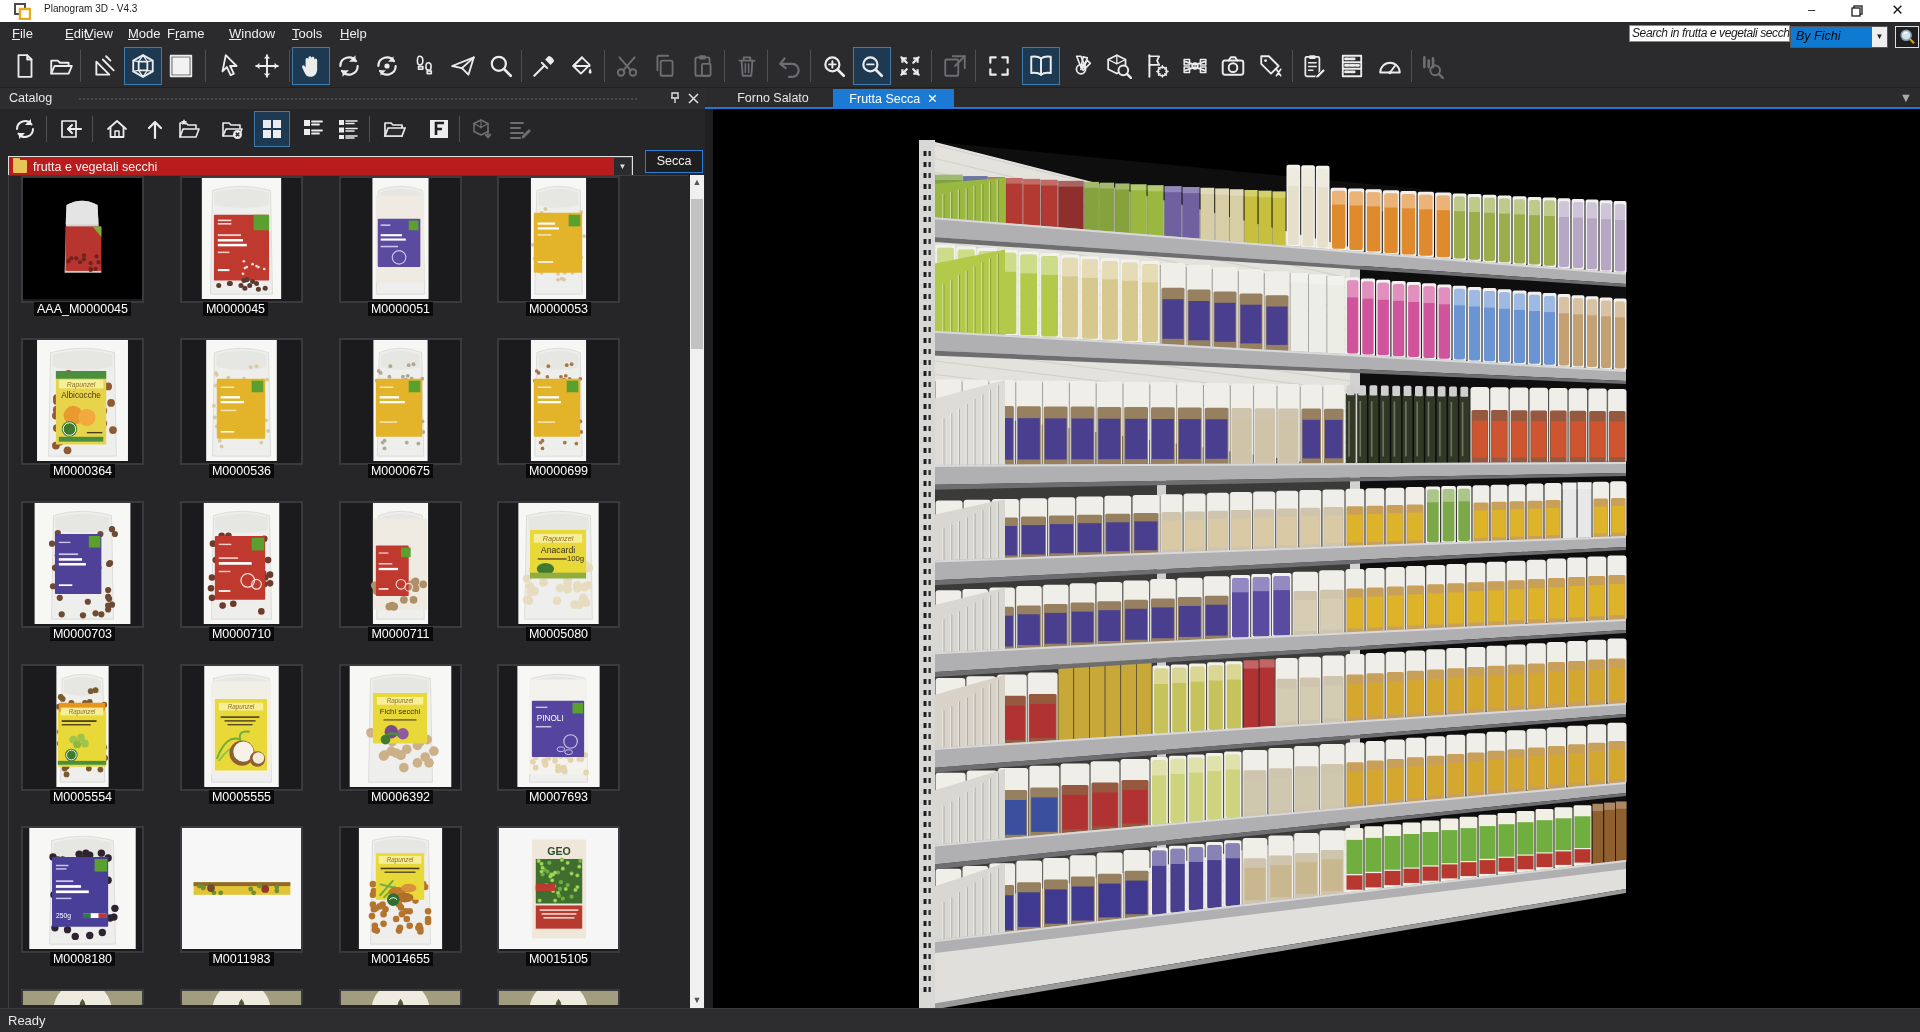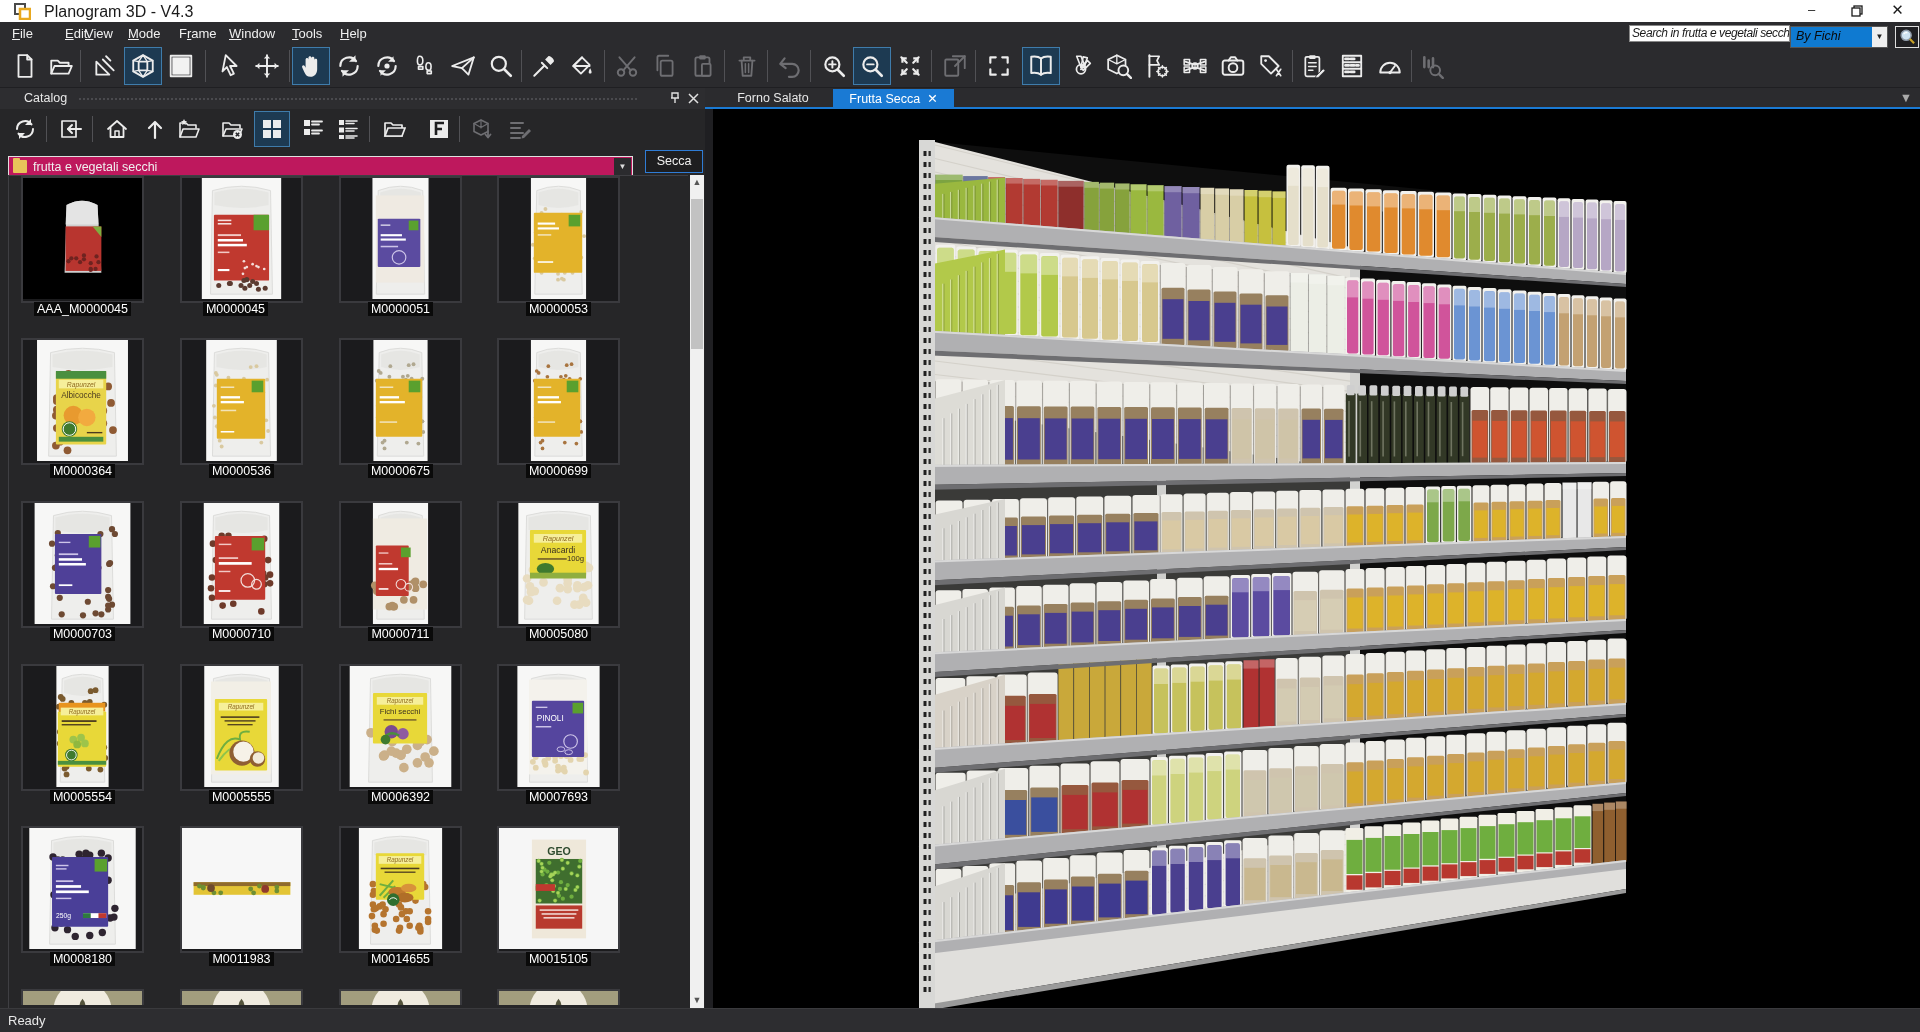--- a/index.html
+++ b/index.html
@@ -1,40 +1,40 @@
 <!DOCTYPE html>
 <html><head><meta charset="utf-8"><title>Planogram 3D - V4.3</title>
 <style>
 *{margin:0;padding:0;box-sizing:border-box}
 html,body{width:1920px;height:1032px;overflow:hidden;background:#2b2b2e;font-family:"Liberation Sans",sans-serif}
 #titlebar{position:absolute;left:0;top:0;width:1920px;height:22px;background:#ffffff;color:#1a1a1a}
-#titlebar .txt{position:absolute;left:44px;top:3px;font-size:16px}
+#titlebar .txt{position:absolute;left:44px;top:3px;font-size:10px}
 #appicon{position:absolute;left:14px;top:3px;width:17px;height:17px}
 .wbtn{position:absolute;top:0;width:45px;height:22px;color:#1a1a1a;text-align:center;font-size:13px;line-height:20px}
 #menubar{position:absolute;left:0;top:22px;width:1920px;height:23px;background:#2b2b2e;color:#f0f0f0;font-size:13px}
 .mi{position:absolute;top:4px}
 .mi u{text-decoration:underline}
 #toolbar{position:absolute;left:0;top:45px;width:1920px;height:43px;background:#2b2b2e;border-bottom:1px solid #1f1f22}
 .tbi{position:absolute;display:flex;align-items:center;justify-content:center}
 .tbi.hl{background:#1d3a52;outline:1px solid #3f7cab}
 .tsep{position:absolute;top:5px;width:1px;height:32px;background:#515155}
 #searchband{position:absolute;right:0;top:22px;height:23px}
 #searchbox{position:absolute;left:1629px;top:25px;width:161px;height:17px;background:#fff;border:1px solid #888;font-size:12px;font-style:italic;color:#1a1a1a;padding:0 2px;overflow:hidden;white-space:nowrap;letter-spacing:-0.4px}
 #bycode{position:absolute;left:1790px;top:26px;width:98px;height:22px;background:#fff;border:1px solid #555}
 #bycode .sel{position:absolute;left:0;top:0;width:82px;height:20px;background:#0f7ad1;color:#0a0a0a;font-size:12.5px;font-style:italic;padding:2px 0 0 5px}
 #bycode .arr{position:absolute;right:0;top:0;width:15px;height:20px;background:#efefef;color:#222;font-size:8px;text-align:center;line-height:20px}
 #magbtn{position:absolute;left:1895px;top:26px;width:24px;height:22px;background:#1f1f22;border:1px solid #ddd}
 #catalog{position:absolute;left:0;top:88px;width:705px;height:920px;background:#262628}
 #cathead{position:absolute;left:0;top:0;width:705px;height:21px;background:#2d2d30;color:#e8e8e8;font-size:12.5px}
-#cathead .t{position:absolute;left:24px;top:3px}
+#cathead .t{position:absolute;left:9px;top:3px}
 #catdots{position:absolute;left:78px;top:9px;width:560px;height:5px;background-image:radial-gradient(#4a4a4e 1px,transparent 1px);background-size:4px 4px}
 .cbi{position:absolute;width:34px;height:34px;display:flex;align-items:center;justify-content:center}
 .cbi.hl{background:#1d3a52;outline:1px solid #3f7cab}
 .csep{position:absolute;top:28px;width:1px;height:26px;background:#515155}
-#combobox{position:absolute;left:8px;top:68px;width:625px;height:22px;background:#be185d;border:1px solid #e0e0e0}
+#combobox{position:absolute;left:8px;top:68px;width:625px;height:22px;background:#b91c1c;border:1px solid #e0e0e0}
 #combobox .folder{position:absolute;left:4px;top:3px;width:14px;height:13px;background:#e8c35a;border-radius:1px}
 #combobox .folder:before{content:"";position:absolute;left:0;top:-2px;width:7px;height:3px;background:#e8c35a;border-radius:1px 1px 0 0}
 #combobox .txt{position:absolute;left:24px;top:3px;color:#f0f0f0;font-size:12.5px}
 #combobox .arr{position:absolute;right:1px;top:1px;width:17px;height:18px;background:#2b2b2e;color:#ddd;font-size:8px;text-align:center;line-height:18px}
 #browsebtn{position:absolute;left:645px;top:62px;width:58px;height:23px;background:#1e1e20;border:1px solid #2f7cd6;color:#f0f0f0;font-size:12.5px;text-align:center;line-height:21px}
 #gridarea{position:absolute;left:8px;top:87px;width:680px;height:833px;background:#262628;border-left:1px solid #3f3f43;border-top:1px solid #3f3f43;overflow:hidden}
 .cellf{position:absolute;width:123px;height:127px;background:#1b1b1d;border:2px solid #3a3a3e;overflow:hidden}
 .celllab{position:absolute;height:15px;text-align:center;font-size:12.5px;color:#fff}
 .celllab span{background:#0a0a0a;padding:0 3px}
 #vscroll{position:absolute;left:690px;top:87px;width:14px;height:833px;background:#f0f0f0}
@@ -61,21 +61,21 @@
         <rect x="3" y="1" width="8" height="8" fill="#fff" stroke="#1a1a1a" stroke-width="1.3"></rect>
         <rect x="1" y="3" width="8" height="8" fill="#fff" stroke="#1a1a1a" stroke-width="1.3"></rect>
       </svg></div>
  <div class="wbtn" style="right:0px;font-size:15px">✕</div>
 </div>
 <div id="menubar">
  <div class="mi" style="left:12px"><u>F</u>ile</div>
  <div class="mi" style="left:65px"><u>E</u>dit</div>
  <div class="mi" style="left:85px"><u>V</u>iew</div>
  <div class="mi" style="left:128px"><u>M</u>ode</div>
- <div class="mi" style="left:179px">F<u>r</u>ame</div>
+ <div class="mi" style="left:167px">F<u>r</u>ame</div>
  <div class="mi" style="left:229px"><u>W</u>indow</div>
  <div class="mi" style="left:292px"><u>T</u>ools</div>
  <div class="mi" style="left:340px"><u>H</u>elp</div>
 </div>
 <div id="toolbar">
     <div class="tbi" style="left:7px;top:3px;width:36px;height:36px">
       <svg width="26" height="26" viewBox="0 0 24 24">
         <path d="M6 2h8l4 4v16H6z" fill="none" stroke="#ececec" stroke-width="1.7" stroke-linejoin="round" stroke-linecap="round"></path>
         <path d="M14 2v4h4" fill="none" stroke="#ececec" stroke-width="1.7" stroke-linejoin="round" stroke-linecap="round"></path>
       </svg>

